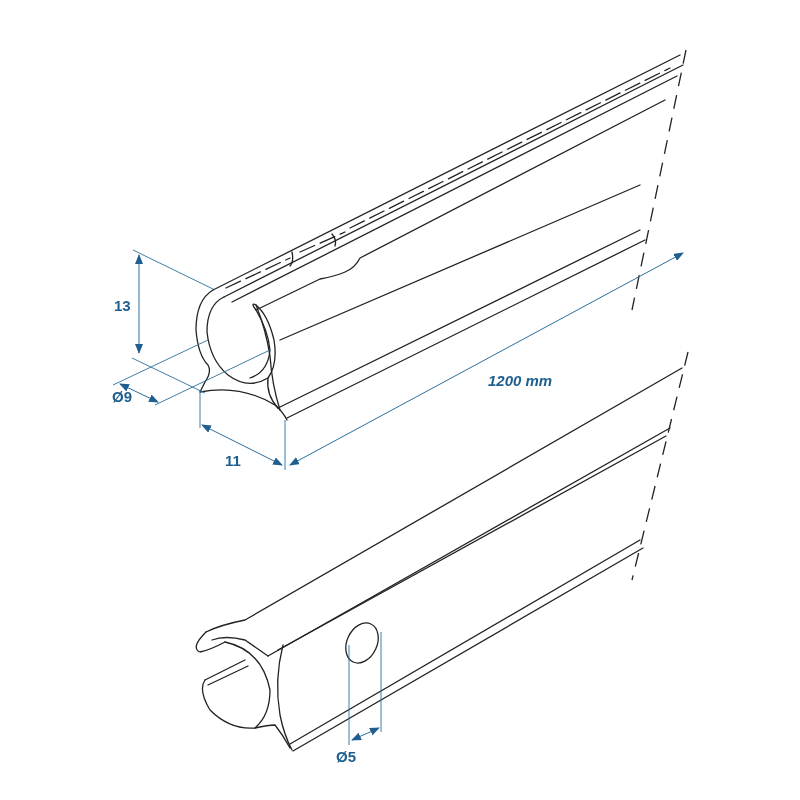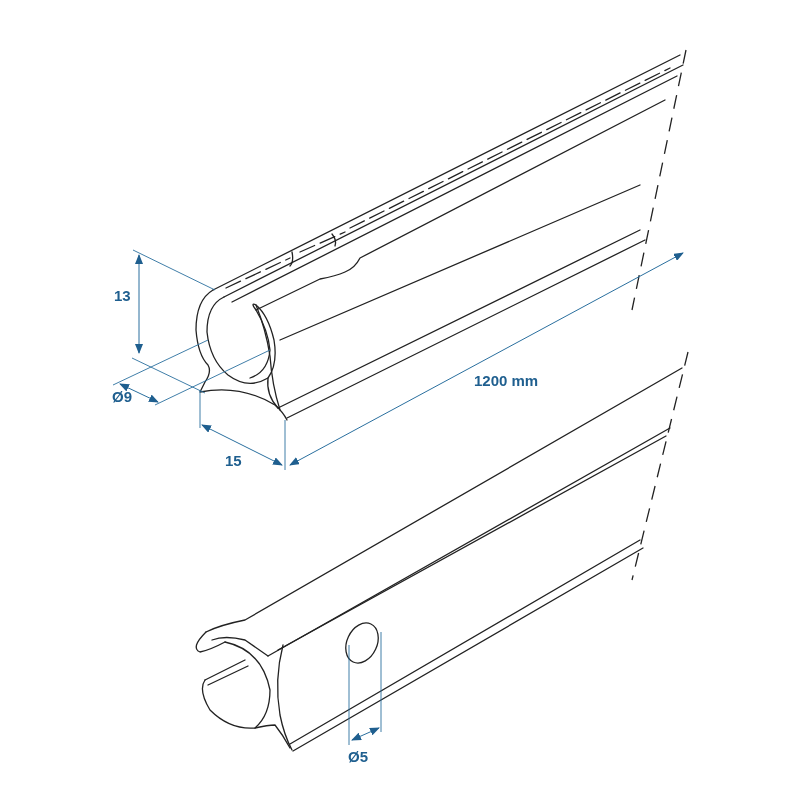--- a/index.html
+++ b/index.html
@@ -92,18 +92,18 @@
       <path class="dash" d="M688,352 L632,580"></path>
     </g>
 
     <g>
       <path class="ext" d="M349,645 L349,745"></path>
       <path class="ext" d="M381,632 L381,732"></path>
       <path class="dim" d="M352,740 L379,728" marker-start="url(#ahs)" marker-end="url(#ah)"></path>
     </g>
   </svg>
 
-  <span class="label" style="left:114px; top:287px;">13</span>
+  <span class="label" style="left:114px; top:297px;">13</span>
   <span class="label" style="left:112px; top:388px;">Ø9</span>
-  <span class="label" style="left:225px; top:452px;">15</span>
-  <span class="label" style="left:474px; top:372px;">1200 mm</span>
-  <span class="label" style="left:348px; top:748px;text-align:right;">Ø5</span>
+  <span class="label" style="left:225px; top:452px;">11</span>
+  <span class="label" style="left:488px; top:372px;font-style:italic;">1200 mm</span>
+  <span class="label" style="left:336px; top:748px;text-align:right;">Ø5</span>
 </div>
 
 </body></html>

